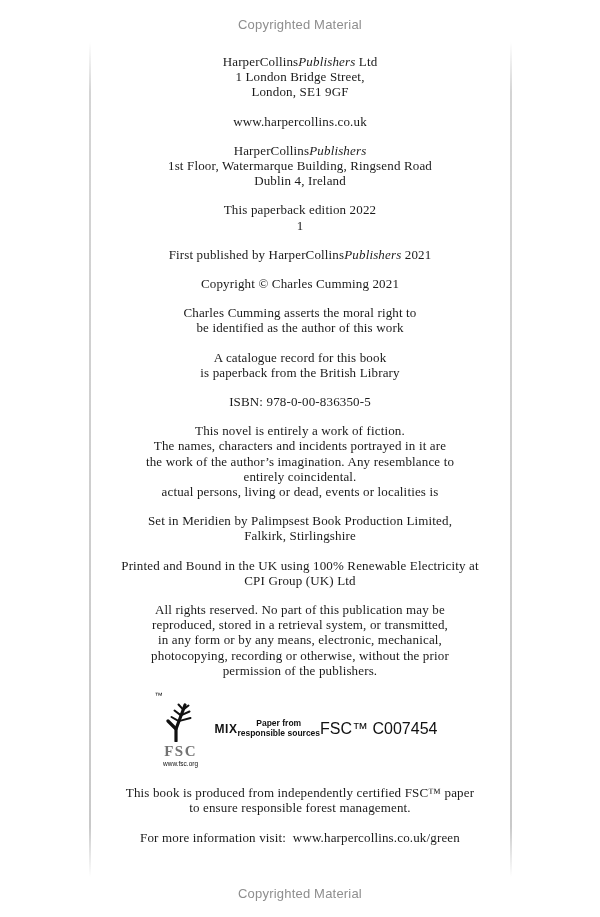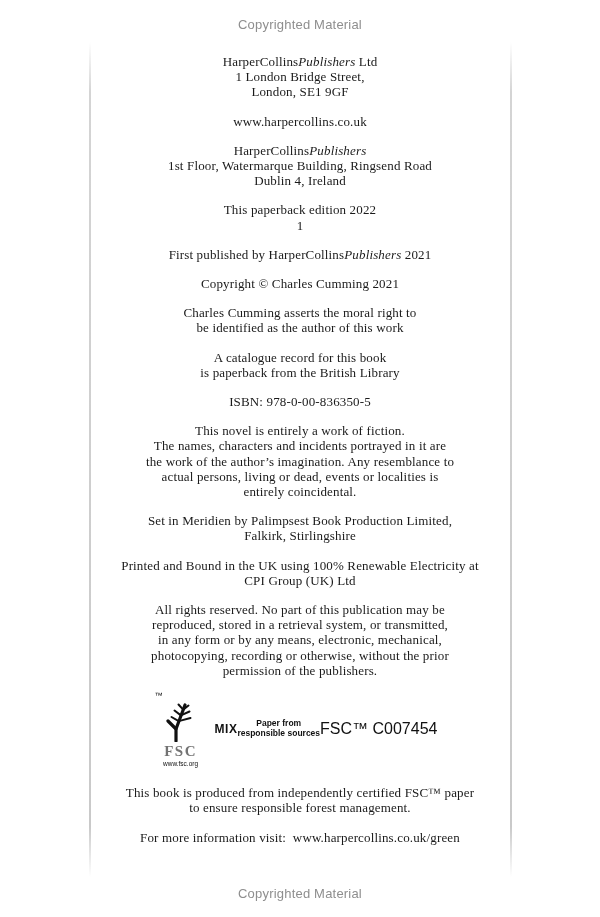--- a/index.html
+++ b/index.html
@@ -144,22 +144,22 @@
     </div>
 
     <div class="block">
       <div class="line">ISBN: 978-0-00-836350-5</div>
     </div>
 
     <div class="block">
       <div class="line">This novel is entirely a work of fiction.</div>
       <div class="line">The names, characters and incidents portrayed in it are</div>
       <div class="line">the work of the author’s imagination. Any resemblance to</div>
+      <div class="line">entirely coincidental.</div>
       <div class="line">actual persons, living or dead, events or localities is</div>
-      <div class="line">entirely coincidental.</div>
     </div>
 
     <div class="block">
       <div class="line">Set in Meridien by Palimpsest Book Production Limited,</div>
       <div class="line">Falkirk, Stirlingshire</div>
     </div>
 
     <div class="block">
       <div class="line">Printed and Bound in the UK using 100% Renewable Electricity at</div>
       <div class="line">CPI Group (UK) Ltd</div>

